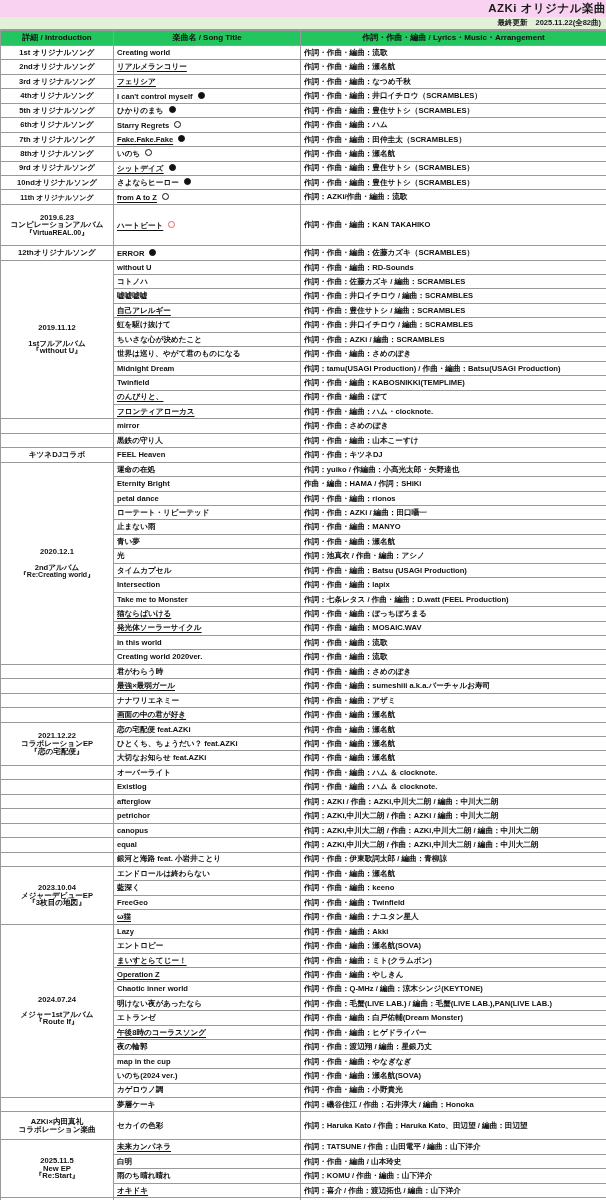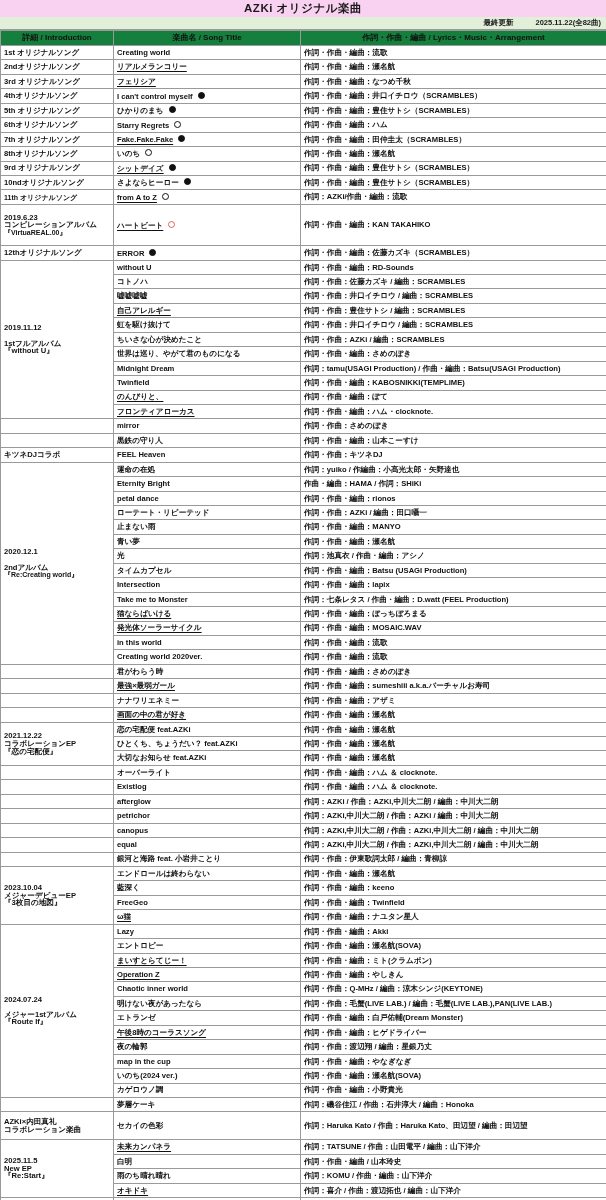--- a/index.html
+++ b/index.html
@@ -9,36 +9,36 @@
     font-family:"Liberation Sans","DejaVu Sans",sans-serif;
     color:#111111;
     -webkit-font-smoothing:antialiased;
   }
   #page{width:606px;height:1200px;position:relative;}
 
   
   .title-band{
     background:#f9d2f1;
     height:17px;
-    display:flex;align-items:center;justify-content:center;
+    display:flex;align-items:center;justify-content:flex-end;
   }
   .title-band .t{
     font-size:11.5px;font-weight:bold;letter-spacing:.5px;color:#1a1a1a;
   }
 
   
   .update-band{
     background:#e2f0d9;
     height:12px;
     display:flex;align-items:center;justify-content:flex-end;
     padding-right:5px;
     border-bottom:1px solid #9a9a9a;
   }
   .update-band .u{font-size:7.5px;font-weight:bold;color:#1a1a1a;white-space:nowrap;}
-  .update-band .u .lbl{margin-right:22px;}
+  .update-band .u .lbl{margin-right:8px;}
 
   
   table.main{
     border-collapse:collapse;
     width:606px;
     table-layout:fixed;
   }
   table.main col.c1{width:113px;}
   table.main col.c2{width:187px;}
   table.main col.c3{width:306px;}
@@ -47,28 +47,28 @@
     border:1px solid #9a9a9a;
     padding:0 3px;
     font-size:7.6px;
     line-height:1;
     height:13.45px;
     vertical-align:middle;
     overflow:hidden;
     white-space:nowrap;
   }
   table.main thead th{
-    background:#15803d;
+    background:#22c55e;
     font-weight:bold;
     text-align:center;
     height:14px;
     font-size:8px;
   }
   td.grp{
-    text-align:left;
+    text-align:center;
     font-weight:bold;
     font-size:7.6px;
     white-space:normal;
     line-height:1.45;
   }
   td.grp .gl{display:block;}
   td.grp .gl.sm{font-size:7px;}
   td.song{font-weight:bold;}
   td.credit{font-weight:bold;font-size:7.4px;}
 

